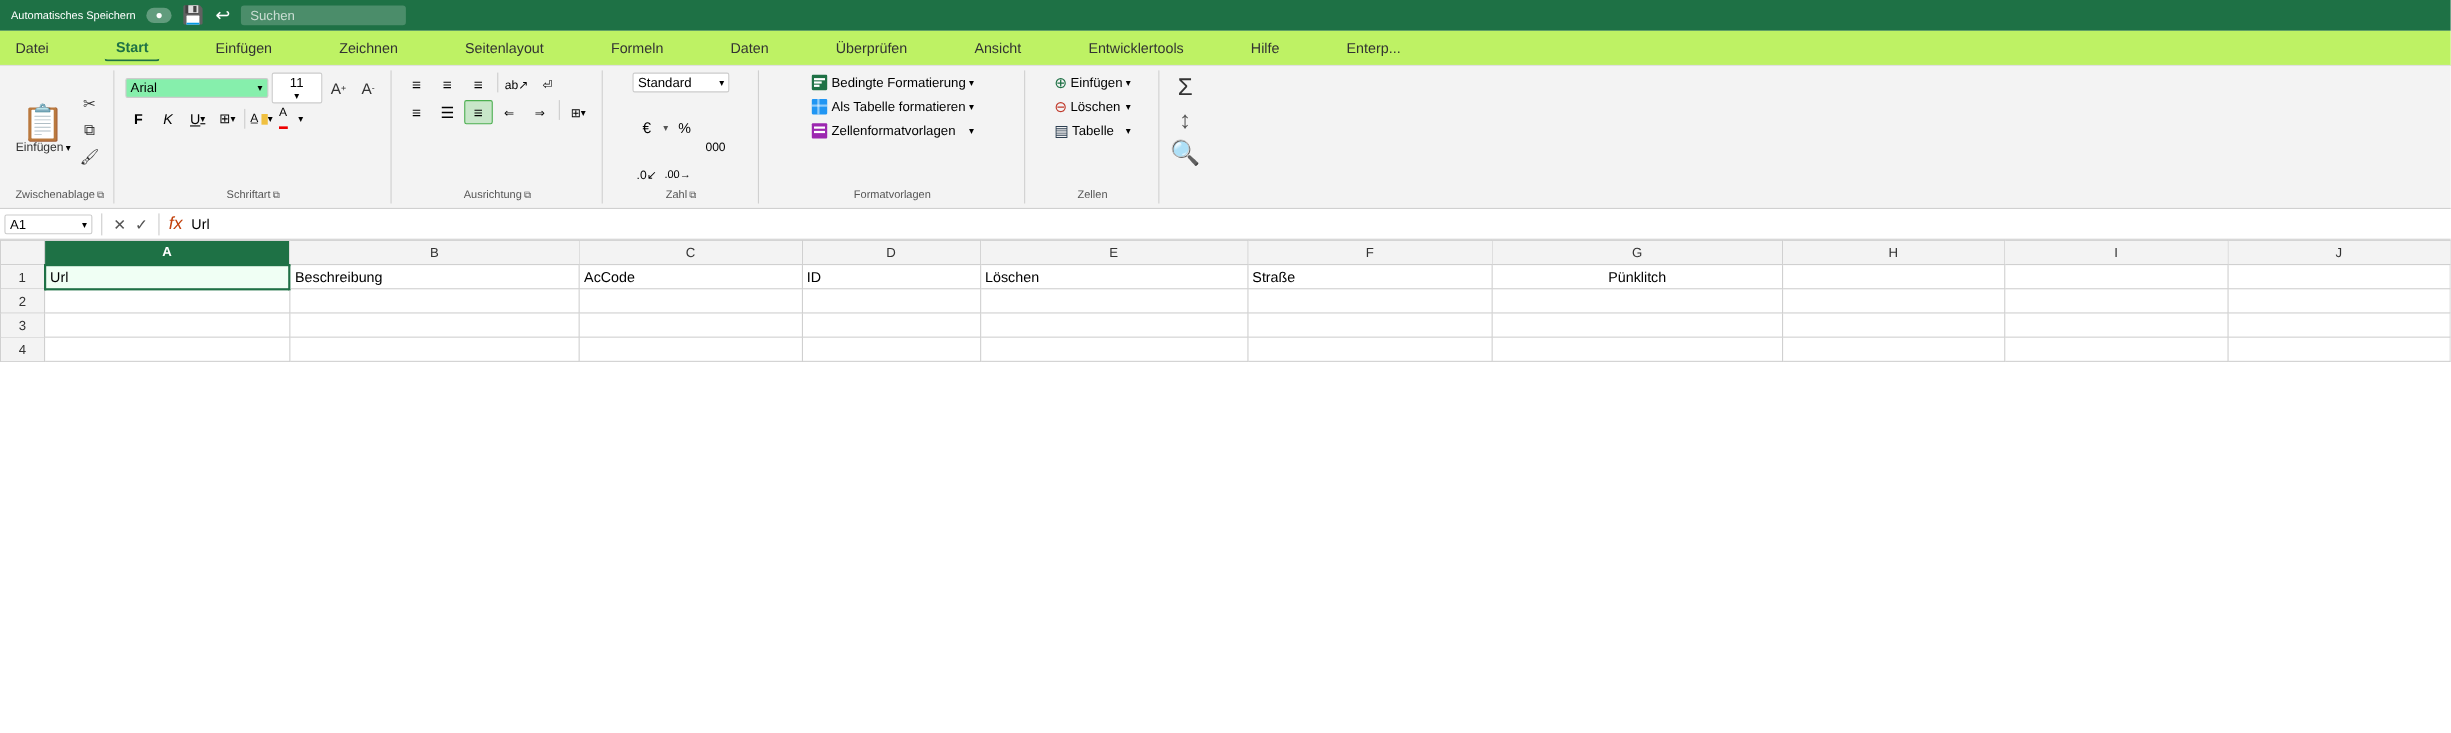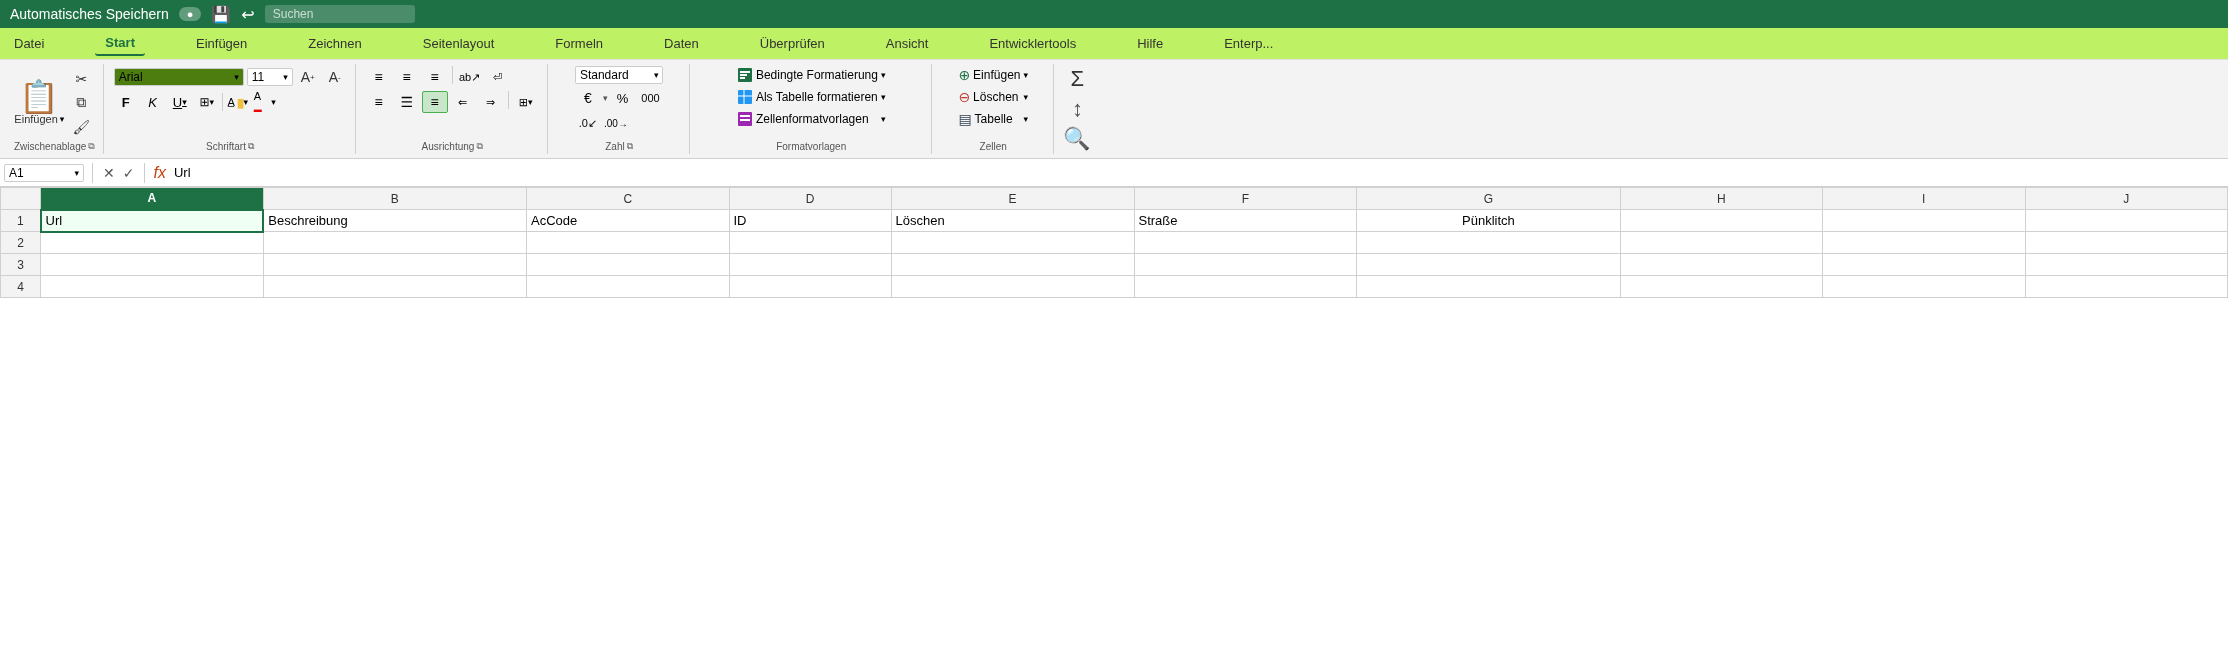--- a/index.html
+++ b/index.html
@@ -9,21 +9,21 @@
     .top-bar {
       background: #1e7145;
       height: 28px;
       display: flex;
       align-items: center;
       padding: 0 10px;
       gap: 10px;
     }
     .top-bar-text {
       color: white;
-      font-size: 14px;
+      font-size: 10px;
     }
     .top-bar-title {
       color: white;
       font-size: 13px;
       flex: 1;
       text-align: center;
     }
     .top-bar-search {
       background: rgba(255,255,255,0.2);
       border: none;
@@ -289,25 +289,25 @@
     </div>
     <div class="ribbon-group-label">
       <span>Zwischenablage</span>
       <span class="ribbon-group-label-expand">⧉</span>
     </div>
   </div>
 
   <div class="ribbon-group" style="min-width:220px;">
     <div class="ribbon-group-content" style="flex-direction:column;gap:3px;align-items:flex-start;">
       <div class="font-row-1" style="display:flex;align-items:center;gap:3px;">
-        <div style="display:flex;align-items:center;border:1px solid #ccc;border-radius:2px;background:#4d7c0f;padding:1px 4px;width:130px;">
+        <div style="display:flex;align-items:center;border:1px solid #ccc;border-radius:2px;background:#86efac;padding:1px 4px;width:130px;">
           <span style="font-size:12px;flex:1;">Arial</span>
           <span style="font-size:9px;">▾</span>
         </div>
-        <div style="display:flex;align-items:center;border:1px solid #ccc;border-radius:2px;background:white;padding:1px 4px;width:46px;">
+        <div style="display:flex;align-items:center;border:1px solid #ccc;border-radius:2px;background:white;padding:1px 4px;width:46px;flex-direction:column;">
           <span style="font-size:12px;flex:1;">11</span>
           <span style="font-size:9px;">▾</span>
         </div>
         <div class="font-btn" style="font-size:14px;color:#333;">A<sup style="font-size:8px;">+</sup></div>
         <div class="font-btn" style="font-size:14px;color:#333;">A<sup style="font-size:8px;">-</sup></div>
       </div>
       <div class="font-row-2" style="display:flex;align-items:center;gap:3px;">
         <div class="font-btn font-bold">F</div>
         <div class="font-btn font-italic">K</div>
         <div class="font-btn font-underline">U <span style="font-size:9px;">▾</span></div>
@@ -358,21 +358,21 @@
   <div class="ribbon-group" style="min-width:140px;">
     <div class="ribbon-group-content" style="flex-direction:column;gap:3px;align-items:stretch;">
       <div style="display:flex;align-items:center;border:1px solid #ccc;border-radius:2px;background:white;padding:1px 4px;">
         <span style="font-size:12px;flex:1;">Standard</span>
         <span style="font-size:9px;">▾</span>
       </div>
       <div style="display:flex;gap:2px;align-items:center;">
         <div class="num-btn" style="font-size:14px;">€</div>
         <span style="font-size:9px;color:#555;">▾</span>
         <div class="num-btn" style="font-size:13px;">%</div>
-        <div class="num-btn" style="font-size:11px;">000</div>
+        <div class="num-btn" style="font-size:11px;margin-top:36px;">000</div>
       </div>
       <div style="display:flex;gap:2px;align-items:center;">
         <div class="num-btn" style="font-size:11px;">.0↙</div>
         <div class="num-btn" style="font-size:10px;">.00→</div>
       </div>
     </div>
     <div class="ribbon-group-label">
       <span>Zahl</span>
       <span class="ribbon-group-label-expand">⧉</span>
     </div>

